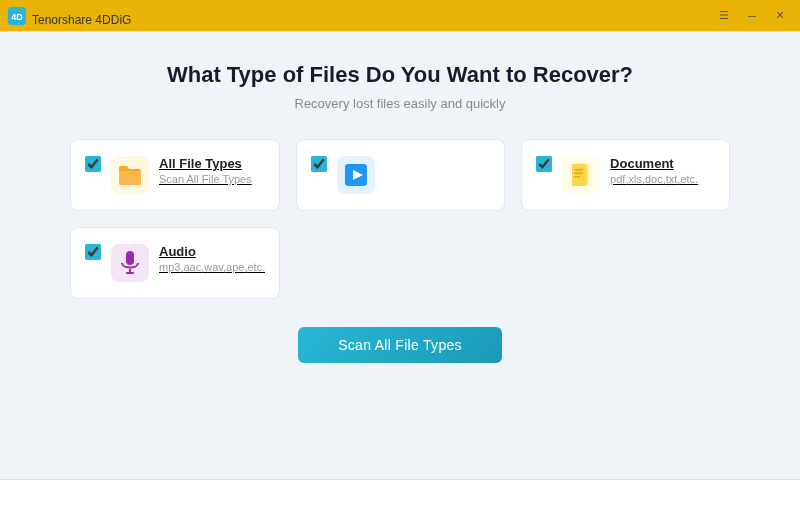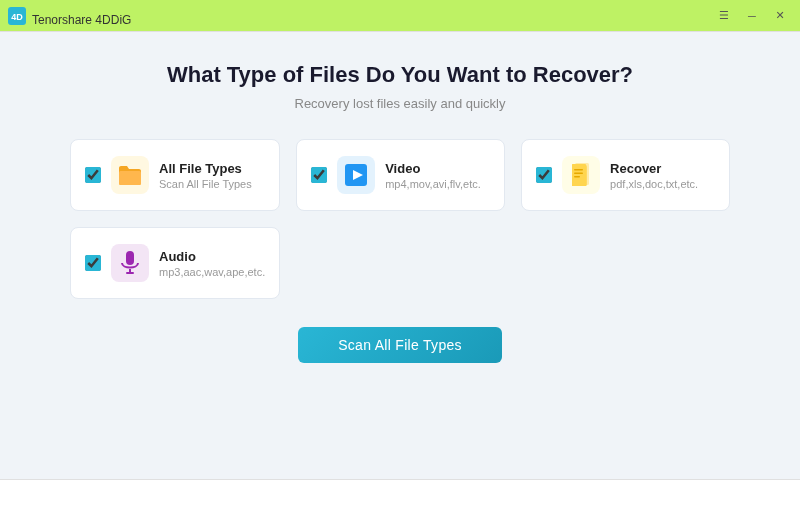--- a/index.html
+++ b/index.html
@@ -10,21 +10,21 @@
       font-family: 'Segoe UI', Arial, sans-serif;
       background: #f0f4f8;
       overflow: hidden;
       display: flex;
       flex-direction: column;
     }
 
     
     .title-bar {
       height: 32px;
-      background: #bef264;
+      background: #eab308;
       display: flex;
       align-items: center;
       justify-content: space-between;
       padding: 0 8px;
       border-bottom: 1px solid #e0e0e0;
       flex-shrink: 0;
     }
     .title-bar-left {
       display: flex;
       align-items: center;
@@ -89,24 +89,25 @@
       max-width: 660px;
       margin-bottom: 28px;
     }
 
     .card {
       background: #ffffff;
       border: 1.5px solid #e2e8f0;
       border-radius: 8px;
       padding: 16px 14px;
       display: flex;
-      align-items: center;
+      align-items: flex-start;
       gap: 10px;
       cursor: pointer;
       position: relative;
+      text-decoration: underline;
     }
 
     .card-checkbox {
       width: 16px;
       height: 16px;
       flex-shrink: 0;
       accent-color: #29b6d5;
     }
 
     .card-icon-wrap {
@@ -226,24 +227,20 @@
 
 
     <div class="card">
       <input type="checkbox" class="card-checkbox" checked="" style="">
       <div class="card-icon-wrap icon-video">
         <svg width="26" height="26" viewBox="0 0 26 26">
           <rect x="2" y="2" width="22" height="22" rx="3" fill="#2196f3"></rect>
           <polygon points="10,8 20,13 10,18" fill="white"></polygon>
         </svg>
       </div>
-      <div class="card-text">
-        <div class="card-title">Video</div>
-        <div class="card-desc">mp4,mov,avi,flv,etc.</div>
-      </div>
     </div>
 
     <div class="card">
       <input type="checkbox" class="card-checkbox" checked="" style="">
       <div class="card-icon-wrap icon-document">
         <svg width="26" height="26" viewBox="0 0 26 26">
           <rect x="4" y="2" width="14" height="22" rx="1.5" fill="#ffb300"></rect>
           <rect x="4" y="2" width="14" height="22" rx="1.5" fill="#ffd54f"></rect>
           <rect x="6" y="7" width="10" height="2" rx="1" fill="#ffb300"></rect>
           <rect x="6" y="11" width="10" height="2" rx="1" fill="#ffb300"></rect>
@@ -251,21 +248,21 @@
 
           <rect x="7" y="1" width="14" height="22" rx="1.5" fill="#ffe082" opacity="0.6"></rect>
           <rect x="5" y="3" width="14" height="21" rx="1.5" fill="#ffd54f" opacity="0.8"></rect>
           <rect x="4" y="2" width="14" height="22" rx="1.5" fill="#ffd54f"></rect>
           <rect x="6" y="7" width="9" height="1.5" rx="0.75" fill="#e6a800"></rect>
           <rect x="6" y="10.5" width="9" height="1.5" rx="0.75" fill="#e6a800"></rect>
           <rect x="6" y="14" width="6" height="1.5" rx="0.75" fill="#e6a800"></rect>
         </svg>
       </div>
       <div class="card-text">
-        <div class="card-title">Recover</div>
+        <div class="card-title">Document</div>
         <div class="card-desc">pdf,xls,doc,txt,etc.</div>
       </div>
     </div>
 
     <div class="card">
       <input type="checkbox" class="card-checkbox" checked="" style="">
       <div class="card-icon-wrap icon-audio">
         <svg width="26" height="28" viewBox="0 0 26 28">
           <rect x="9" y="2" width="8" height="14" rx="4" fill="#9c27b0"></rect>
           <path d="M5 14 C5 20 21 20 21 14" stroke="#9c27b0" stroke-width="2" fill="none"></path>

